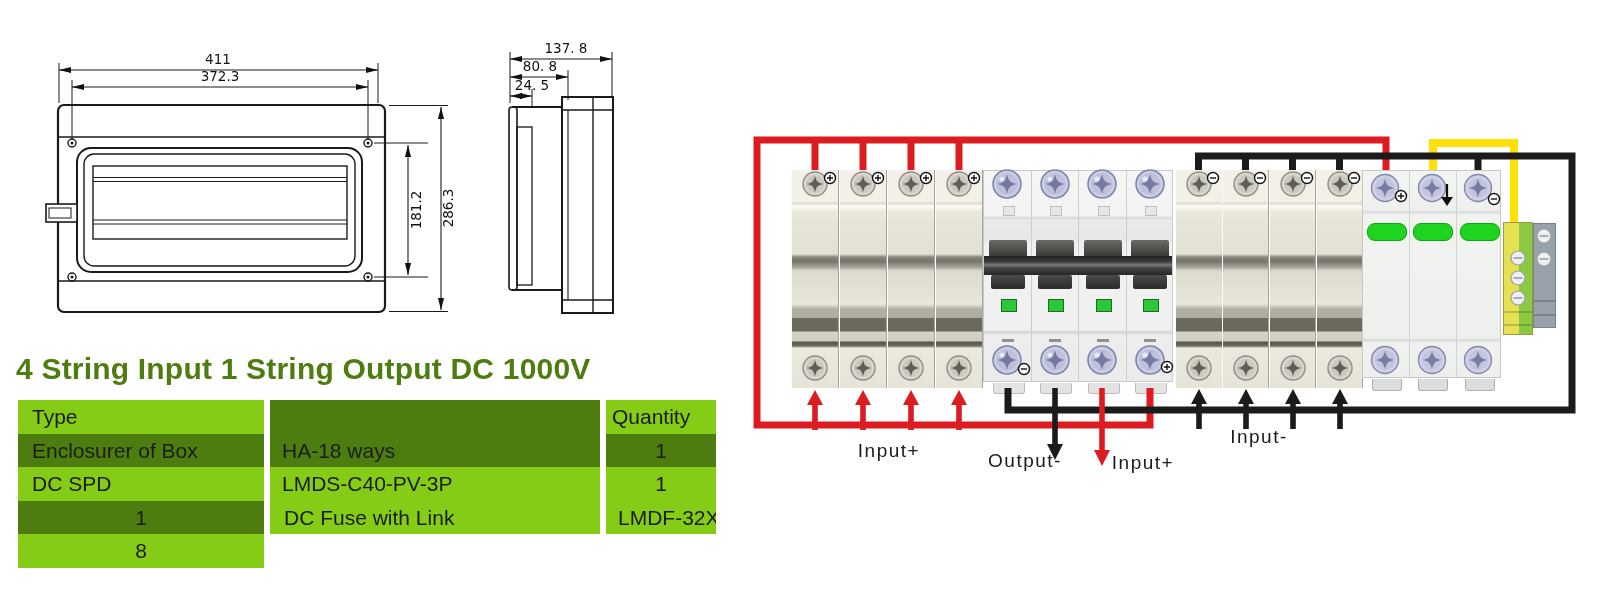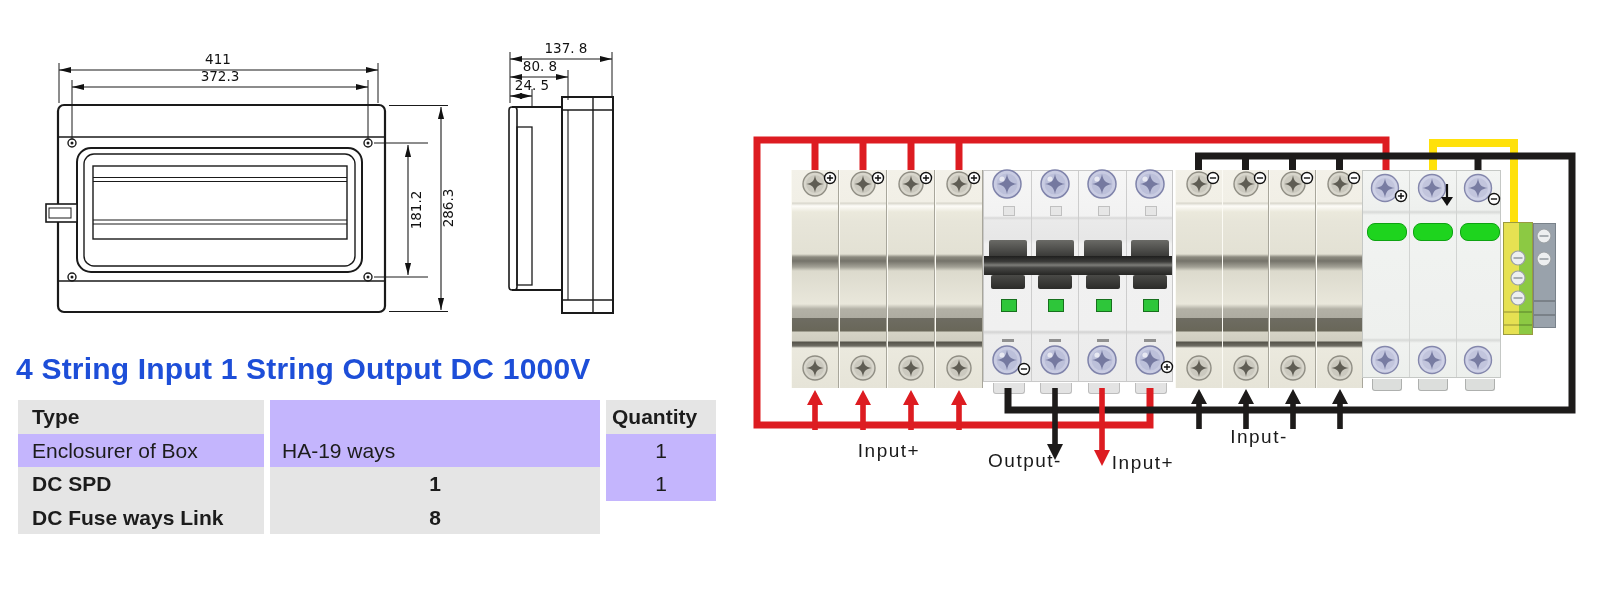--- a/index.html
+++ b/index.html
@@ -5,29 +5,29 @@
   html,body{margin:0;padding:0;background:#fff;}
   .page{position:relative;width:1600px;height:600px;background:#fff;overflow:hidden;
         font-family:"Liberation Sans",sans-serif;color:#1c1c1c;}
 
   
   .tech{position:absolute;left:0;top:0;}
   .tech text{font-family:"DejaVu Sans",sans-serif;font-size:13.5px;fill:#111;}
 
   
   .title{position:absolute;left:16px;top:352px;margin:0;font-size:30px;font-weight:bold;
-         color:#1d4ed8;letter-spacing:.2px;}
+         color:#4d7c0f;letter-spacing:.2px;}
 
   
   .bom{position:absolute;left:18px;top:400px;width:698px;display:grid;
        grid-template-columns:246px 330px 110px;column-gap:6px;grid-auto-rows:33.6px;
        font-size:21px;line-height:33.6px;}
   .bom .cell{white-space:nowrap;overflow:hidden;}
-  .bom .g{background:#e5e5e5;font-weight:bold;}
-  .bom .w{background:#c4b5fd;}
+  .bom .g{background:#84cc16;}
+  .bom .w{background:#4d7c0f;}
   .bom .c1{padding-left:14px;}
   .bom .c2{padding-left:12px;}
   .bom .c3{text-align:center;}
   .bom .qh{text-align:left;padding-left:6px;}
 
   
   .diagram{position:absolute;left:0;top:0;width:1380px;height:600px;}
   .comp{position:absolute;box-sizing:border-box;}
 
   .fuse{top:170px;width:48px;height:218px;border-left:1px solid #fbfaf4;border-right:1px solid #a8a69b;
@@ -171,29 +171,31 @@
   </svg>
 
   <h1 class="title">4 String Input 1 String Output DC 1000V</h1>
 
   <div class="bom">
     <div class="cell c1 g">Type</div>
     <div class="cell c2 w"></div>
     <div class="cell c3 qh g">Quantity</div>
 
     <div class="cell c1 w">Enclosurer of Box</div>
-    <div class="cell c2 w">HA-19 ways</div>
+    <div class="cell c2 w">HA-18 ways</div>
     <div class="cell c3 w">1</div>
 
     <div class="cell c1 g">DC SPD</div>
+    <div class="cell c2 g">LMDS-C40-PV-3P</div>
     <div class="cell c3 g">1</div>
 
     <div class="cell c3 w">1</div>
 
-    <div class="cell c1 g">DC Fuse ways Link</div>
+    <div class="cell c1 g">DC Fuse with Link</div>
+    <div class="cell c2 g">LMDF-32X</div>
     <div class="cell c3 g">8</div>
   </div>
 
   <div class="diagram">
 
     <div class="comp fuse" style="left:791px"></div>
     <div class="comp fuse" style="left:839px"></div>
     <div class="comp fuse" style="left:887px"></div>
     <div class="comp fuse" style="left:935px"></div>
 

